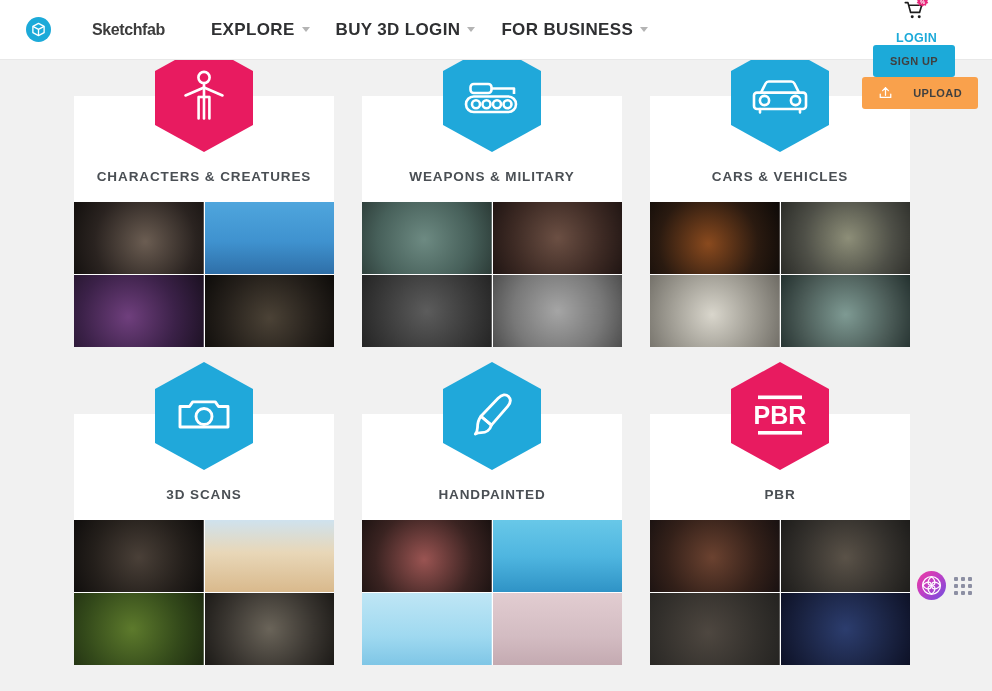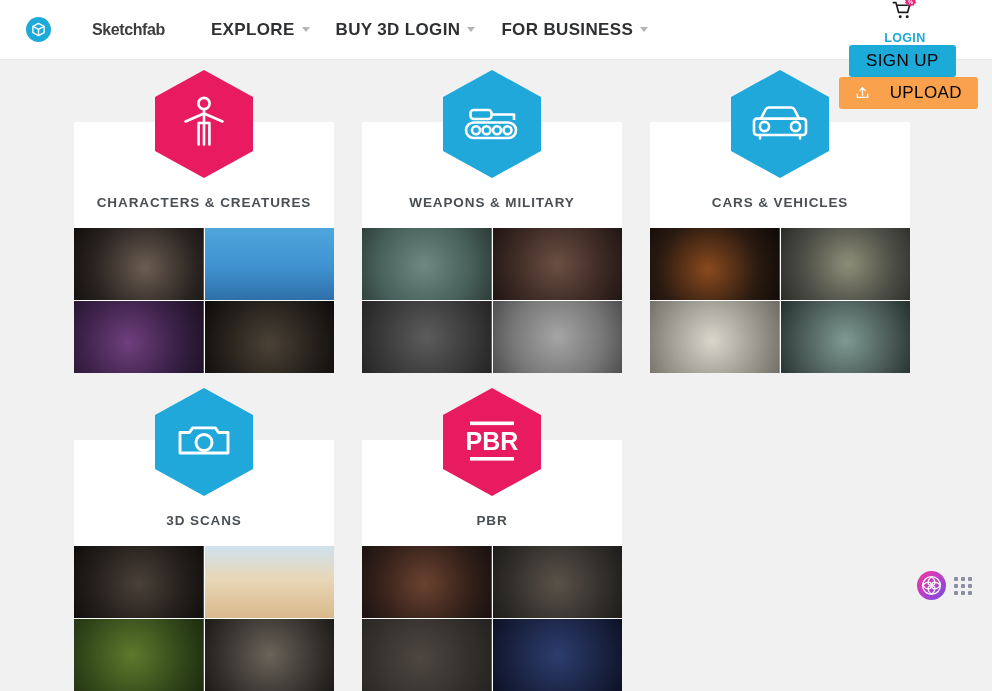--- a/index.html
+++ b/index.html
@@ -57,38 +57,38 @@
   .cart-badge {
     position: absolute; top: 4px; right: 3px;
     width: 15px; height: 15px;
   }
   .login-link {
     font-size: 12.5px; font-weight: bold; color: #1CAAD9;
     letter-spacing: 0.35px; padding: 0 17px 0 22px; cursor: pointer;
   }
   .btn {
     border: none; border-radius: 3px; cursor: pointer;
-    font-family: inherit; font-size: 17px; font-weight: normal;
-    color: #000000; letter-spacing: 0.4px;
+    font-family: inherit; font-size: 11px; font-weight: bold;
+    color: #404040; letter-spacing: 0.4px;
     height: 32px; display: flex; align-items: center; justify-content: center;
   }
   .btn-signup { background: #1CAAD9; padding: 0 17px; }
   .btn-upload {
     background: #F9A14C; padding: 0 16px; margin-left: 12px;
     gap: 20px;
   }
 
   
   .page { padding: 0 74px; }
   .cat-grid {
     display: grid;
     grid-template-columns: repeat(3, 260px);
     column-gap: 28px;
     row-gap: 67px;
-    padding-top: 62px;
+    padding-top: 36px;
   }
   .cat-card { position: relative; }
   .hex-wrap {
     position: absolute; top: -52px; left: 50%;
     transform: translateX(-50%);
     width: 98px; height: 108px;
     z-index: 5;
     display: flex; align-items: center; justify-content: center;
     pointer-events: none;
   }
@@ -301,20 +301,40 @@
         <div class="cat-title">3D SCANS</div>
       </div>
       <div class="thumb-grid">
         <div class="thumb" style="background-image:radial-gradient(circle at 50% 52%, #4a4038 0%, #241f1b 60%, #0f0d0c 100%)"></div>
         <div class="thumb" style="background-image:linear-gradient(180deg,#cfe2ee 0%,#e8d7b8 45%,#d9b98c 100%)"></div>
         <div class="thumb" style="background-image:radial-gradient(circle at 45% 50%, #5d7a2c 0%, #33491a 60%, #1d2a10 100%)"></div>
         <div class="thumb" style="background-image:radial-gradient(circle at 50% 50%, #6a6459 0%, #393530 60%, #1c1a17 100%)"></div>
       </div>
     </div>
 
+    <div class="cat-card">
+      <div class="hex-wrap">
+        <span class="hex" style="background:#20A8DA"></span>
+        <span class="hex-icon">
+          <svg width="52" height="52" viewBox="0 0 52 52" aria-hidden="true">
+            <path d="M42.5 7.5c2.6 2.6 2.3 6.2-.8 9.9L25.4 36.1 14.9 27.3 32.1 9.3c3.9-4 7.8-4.4 10.4-1.8z" fill="none" stroke="#fff" stroke-width="2.8" stroke-linejoin="round"></path>
+            <path d="M14.9 27.3 25.4 36.1c-1.2 4.4-5.1 7.6-10.2 7.6-2.4 0-4.2.5-5.9 1.4 1.6-2 2.2-4 2.2-6.6 0-4.6 1.4-8.6 3.4-11.2z" fill="none" stroke="#fff" stroke-width="2.8" stroke-linejoin="round"></path>
+          </svg>
+        </span>
+      </div>
+      <div class="card-body">
+        <div class="cat-title">HANDPAINTED</div>
+      </div>
+      <div class="thumb-grid">
+        <div class="thumb" style="background-image:radial-gradient(circle at 48% 55%, #9a5452 0%, #3a2321 62%, #191110 100%)"></div>
+        <div class="thumb" style="background-image:linear-gradient(180deg,#68c8e8 0%,#4fb6e0 50%,#2f93c6 100%)"></div>
+        <div class="thumb" style="background-image:linear-gradient(180deg,#bfe6f5 0%,#9fd9f0 60%,#7fc6e6 100%)"></div>
+        <div class="thumb" style="background-image:linear-gradient(180deg,#e2cdd1 0%,#d3bcc2 60%,#c4aab1 100%)"></div>
+      </div>
+    </div>
 
     <div class="cat-card">
       <div class="hex-wrap">
         <span class="hex" style="background:#E81B60"></span>
         <span class="hex-icon">
           <svg width="60" height="52" viewBox="0 0 60 52" aria-hidden="true">
             <rect x="8" y="6.5" width="44" height="3.6" fill="#fff"></rect>
             <rect x="8" y="42" width="44" height="3.6" fill="#fff"></rect>
             <text x="30" y="34.5" font-family="Liberation Sans, sans-serif" font-size="25" font-weight="bold" fill="#ffffff" text-anchor="middle">PBR</text>
           </svg>

